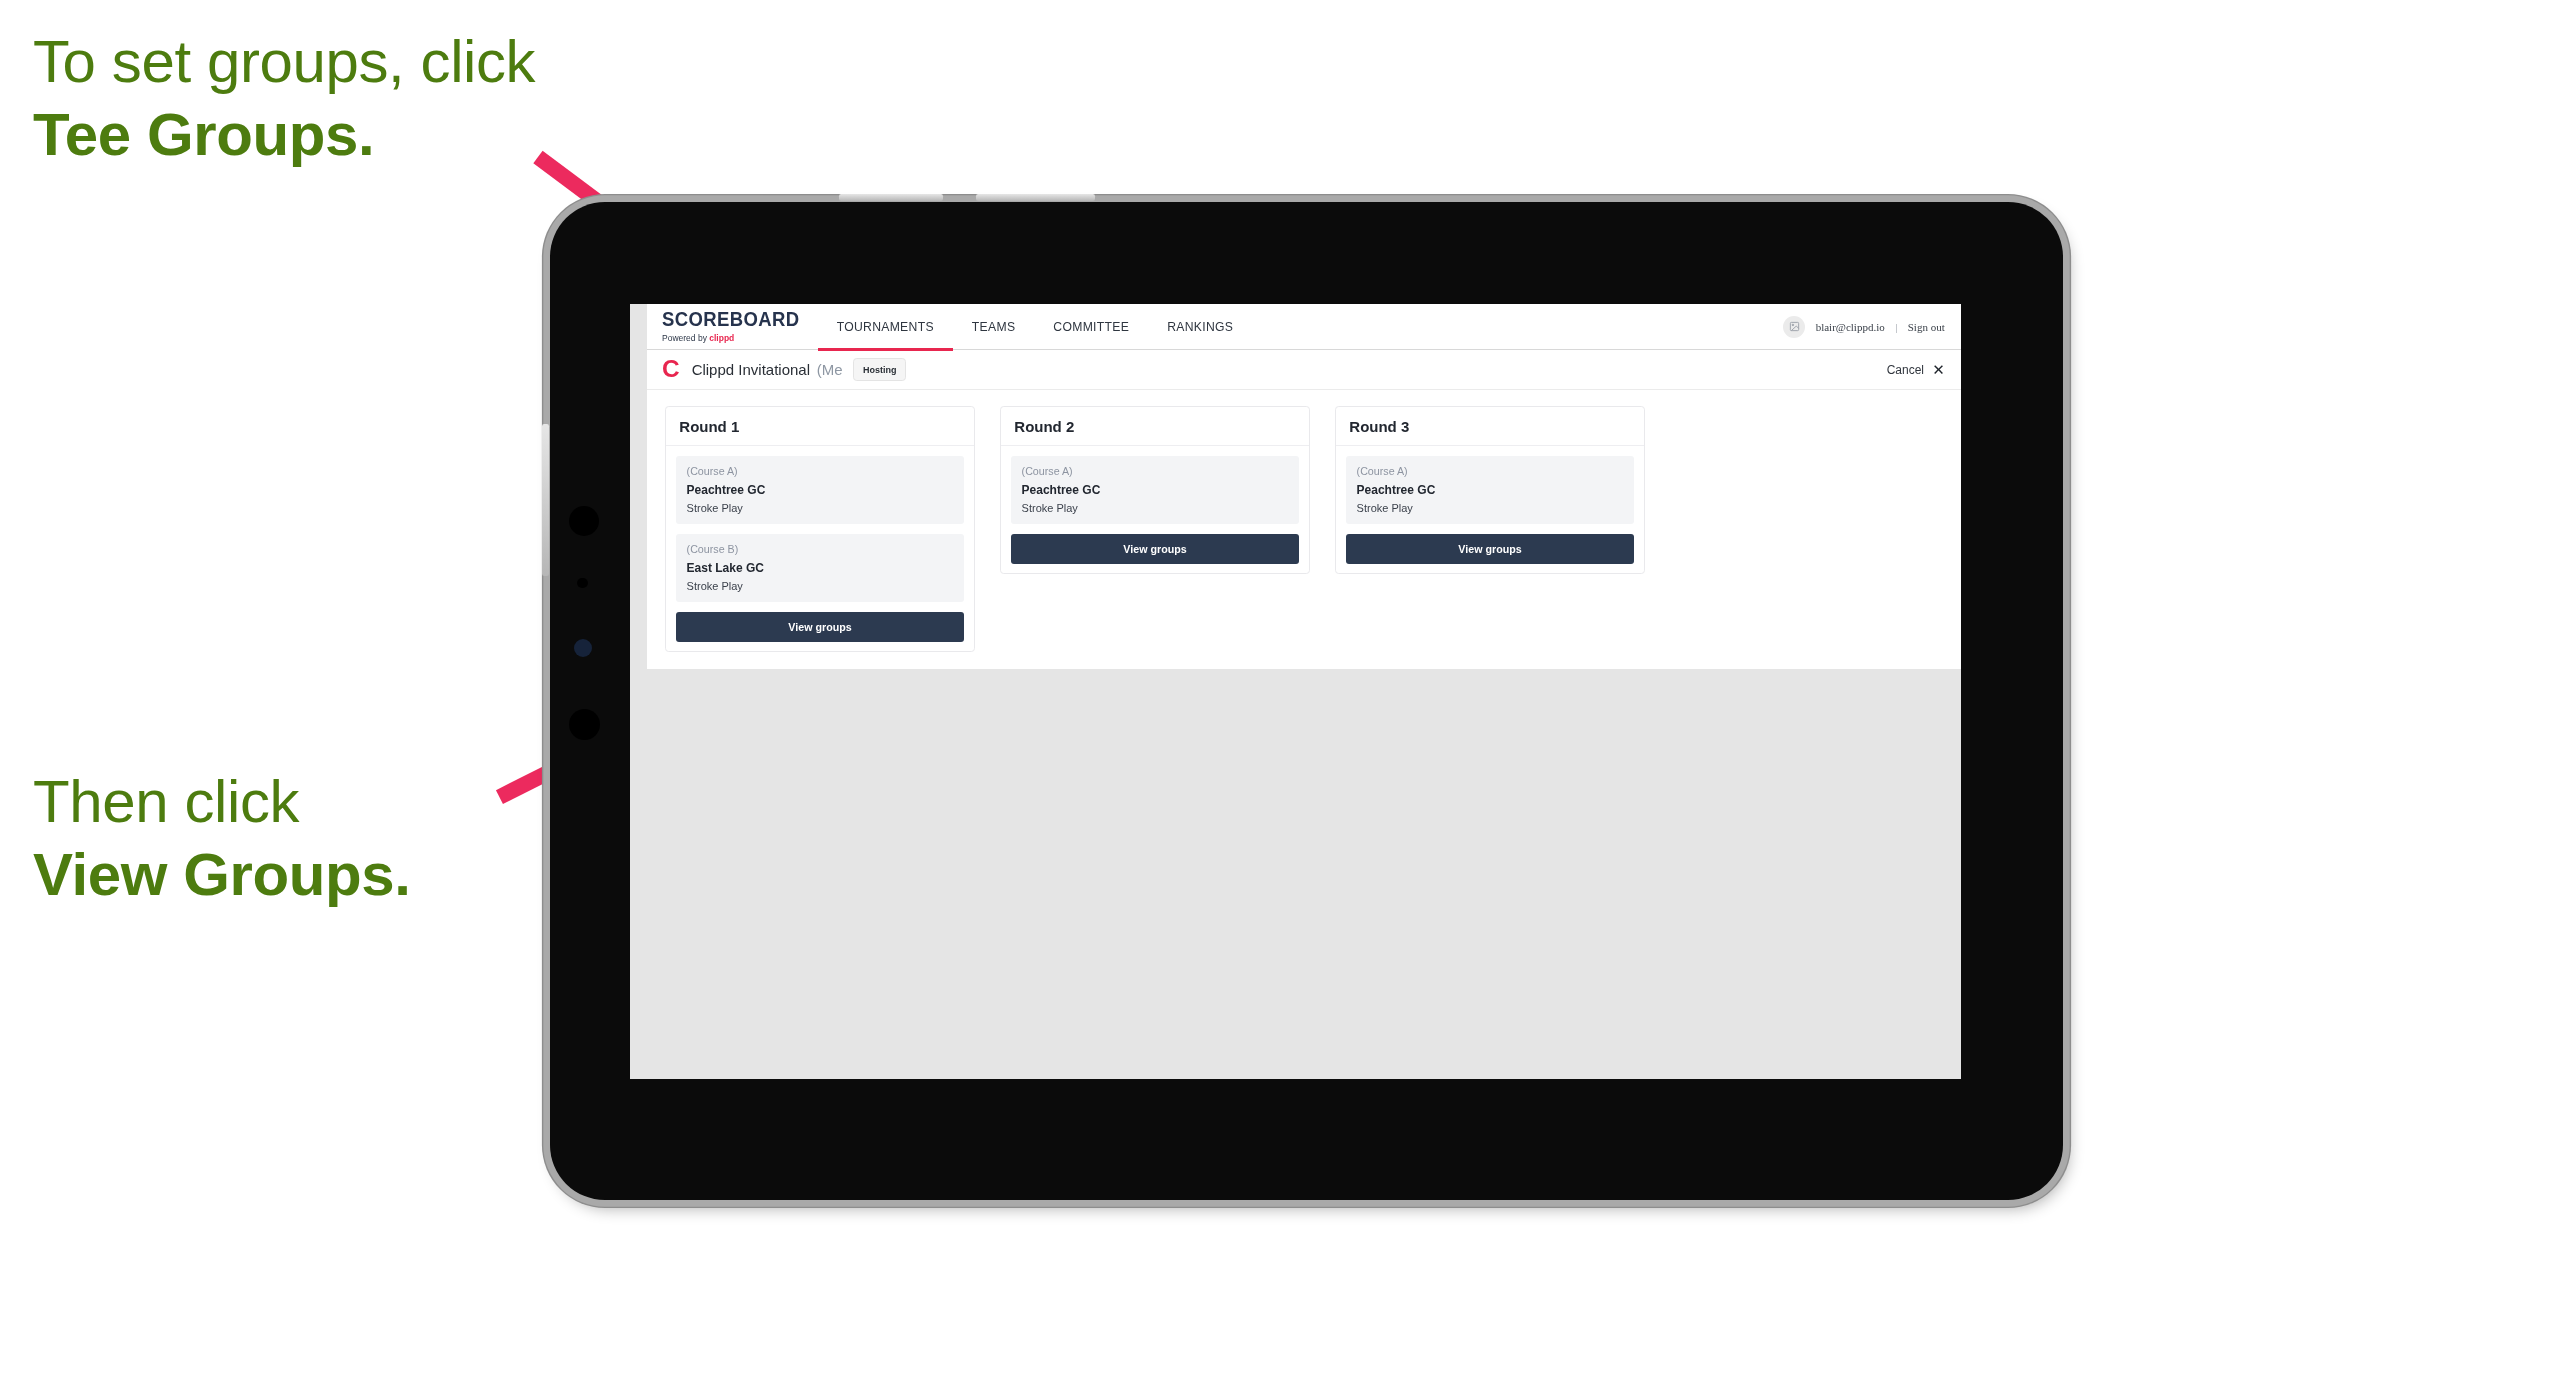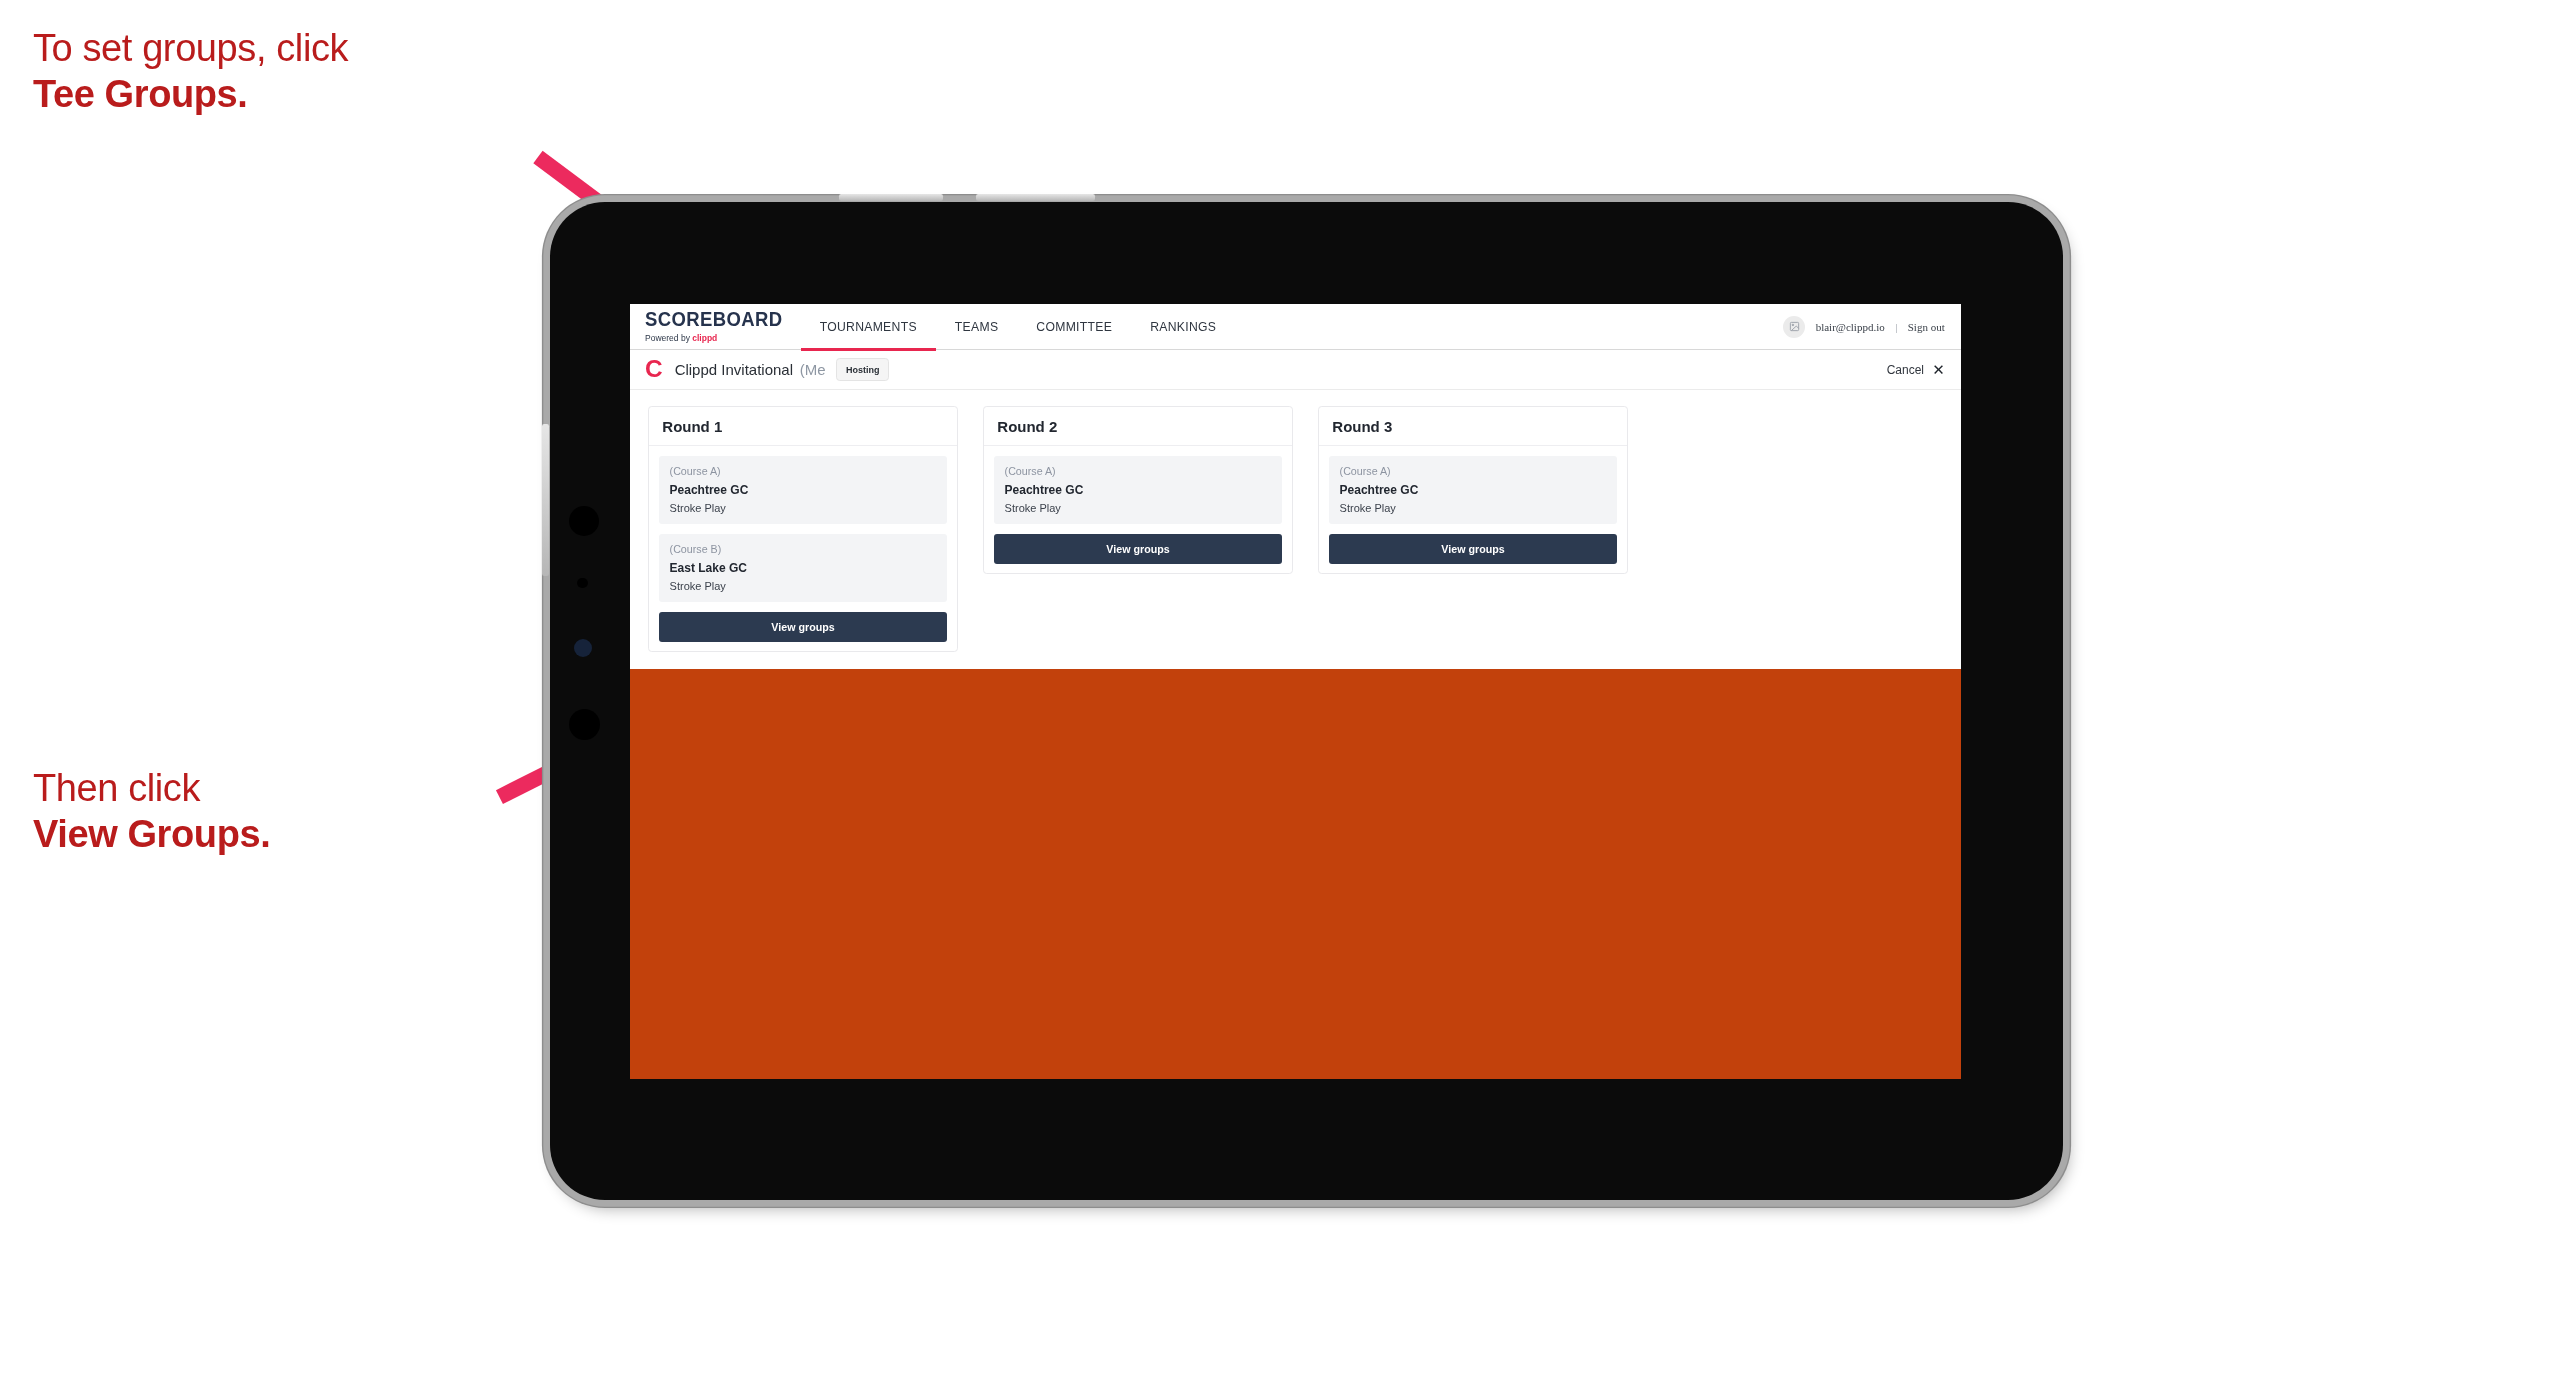--- a/index.html
+++ b/index.html
@@ -7,22 +7,22 @@
     width: 2576px;
     height: 1386px;
     background: #ffffff;
     font-family: "Liberation Sans", sans-serif;
     overflow: hidden;
   }
 
   
   .callout {
     position: absolute;
-    color: #b91c1c;
-    font-size: 38px;
+    color: #4d7c0f;
+    font-size: 60px;
     line-height: 1.22;
     letter-spacing: -0.4px;
     white-space: pre-line;
   }
   .callout .strong { font-weight: bold; }
   #callout-top  { left: 33px; top: 25px;   width: 608px; }
   #callout-bot  { left: 33px; top: 765px; width: 563px; }
 
   
   .arrow-svg { position: absolute; overflow: visible; }
@@ -54,22 +54,23 @@
   #sensor-a { left: 18.5px; top: 304px; width: 30px; height: 30px; }
   #sensor-b { left: 27.4px; top: 376px; width: 10.4px; height: 10.4px; }
   #sensor-c { left: 24px; top: 437px; width: 18px; height: 18px; background:#16233a; }
   #sensor-d { left: 18.5px; top: 507px; width: 31px; height: 31px; }
 
   
   #app-screen {
     position: absolute;
     left: 80px; top: 102px;
     width: 1331px; height: 775px;
-    background: #c2410c;
+    background: #e5e5e5;
     overflow: hidden;
+    padding-left: 17px;
   }
 
   
   #top-nav {
     height: 46px;
     background: #ffffff;
     border-bottom: 1.5px solid #d8d8d8;
     display: flex;
     align-items: stretch;
     position: relative;

